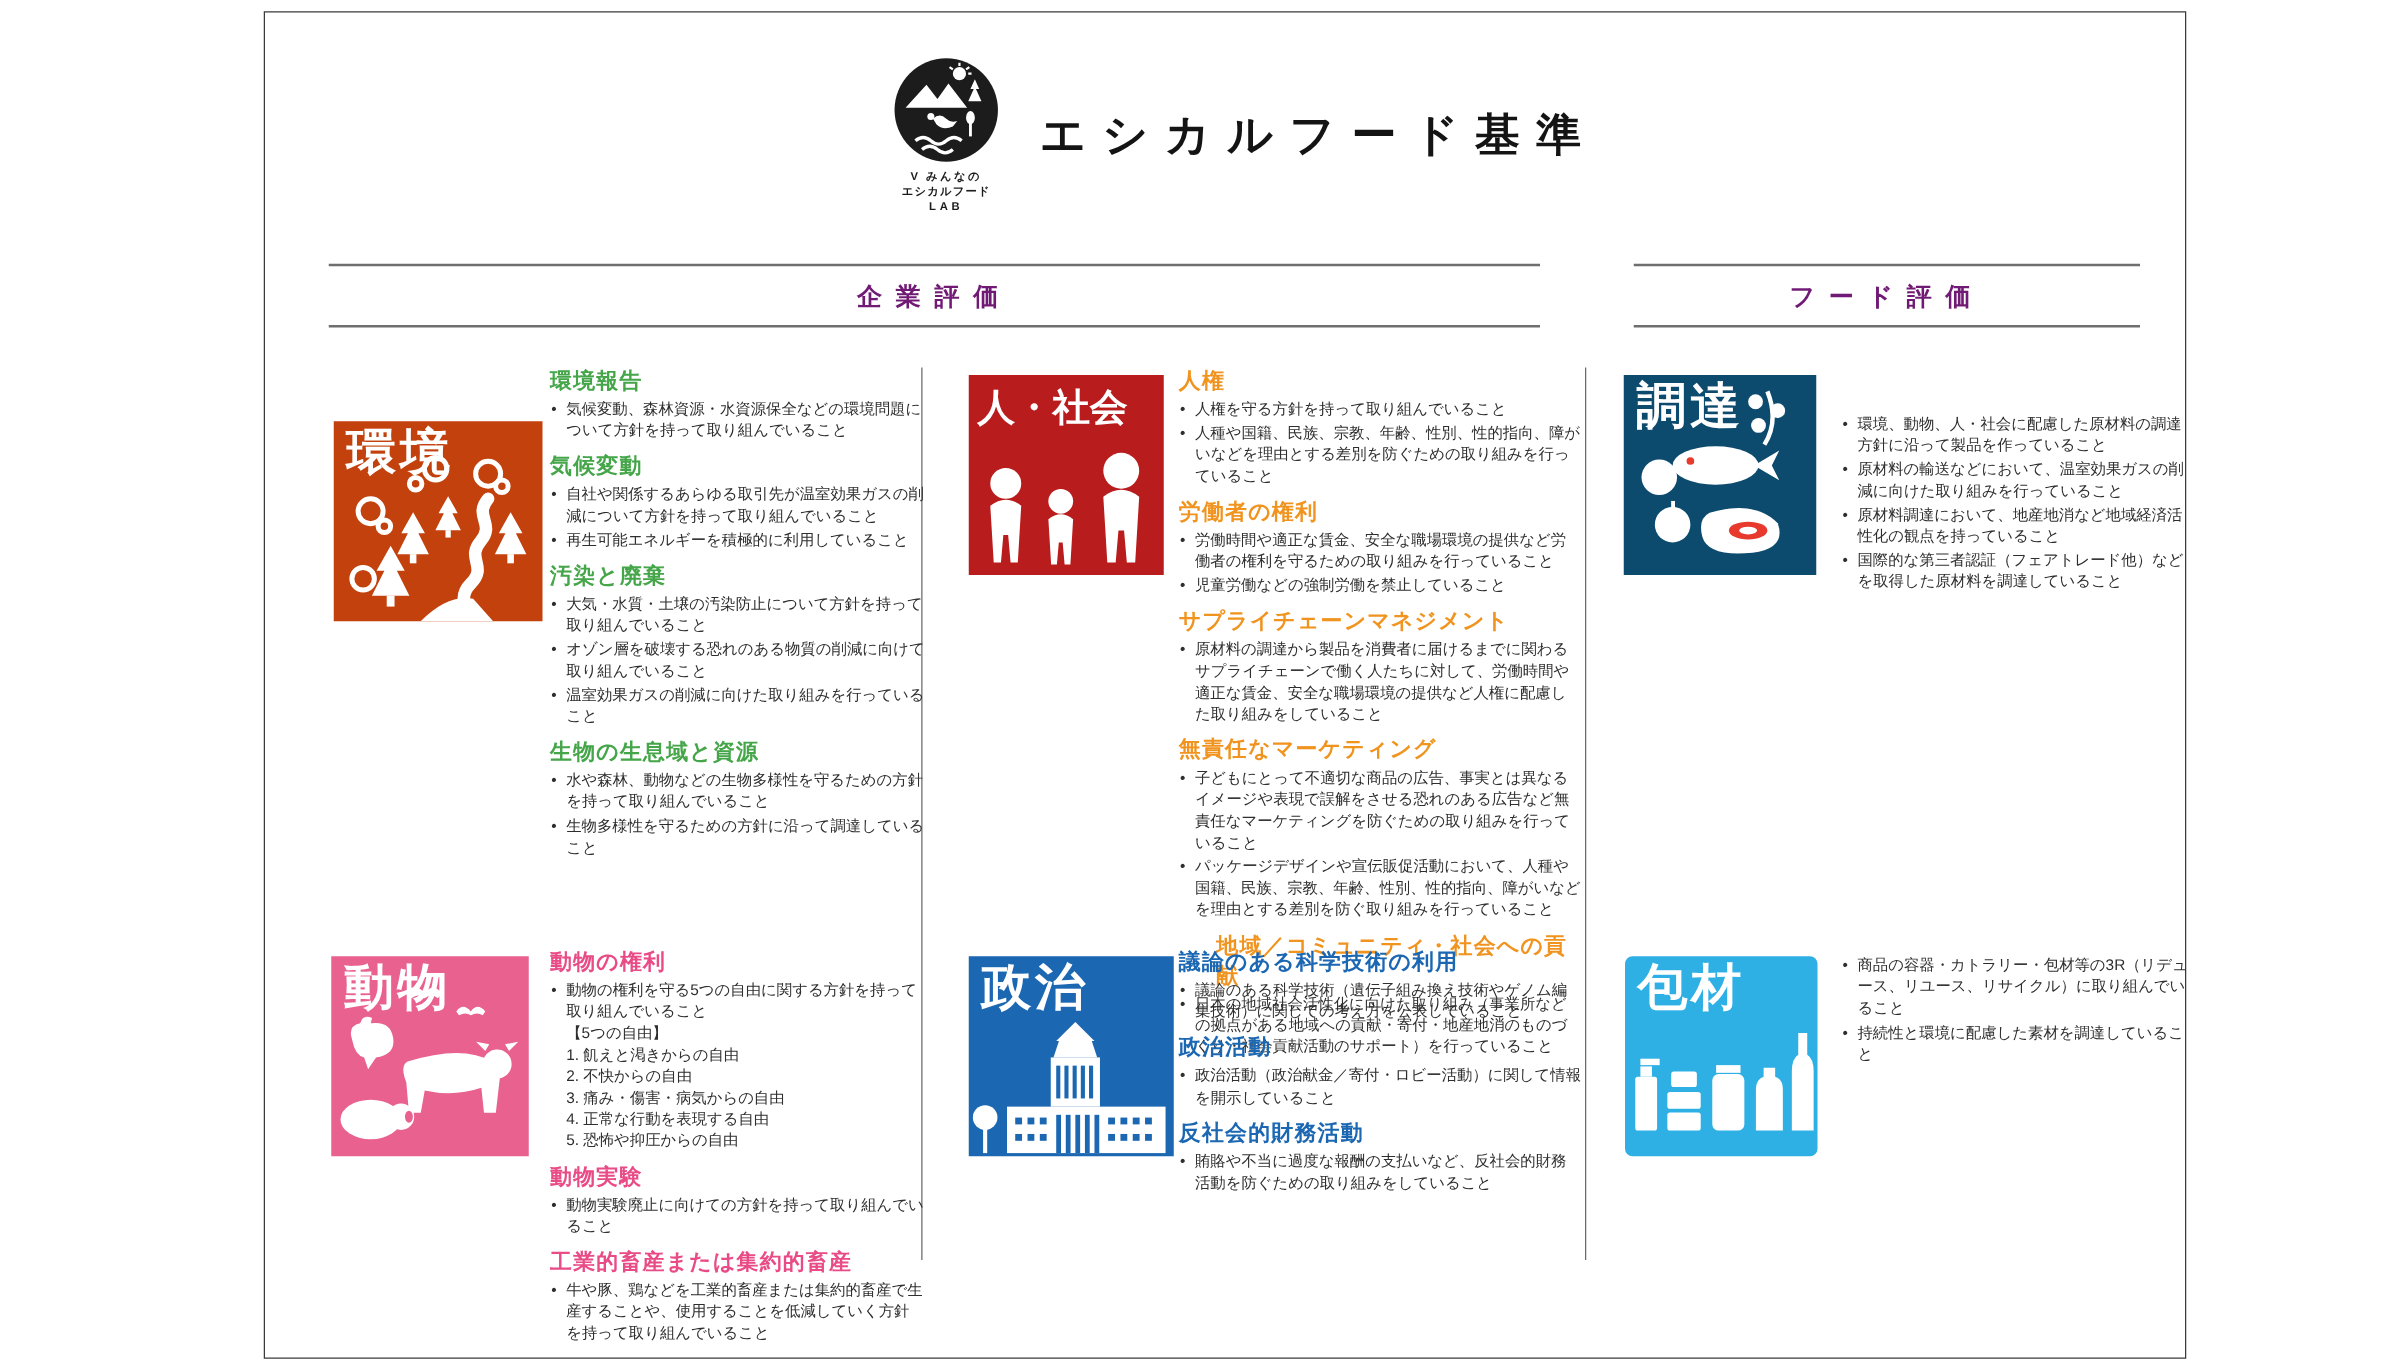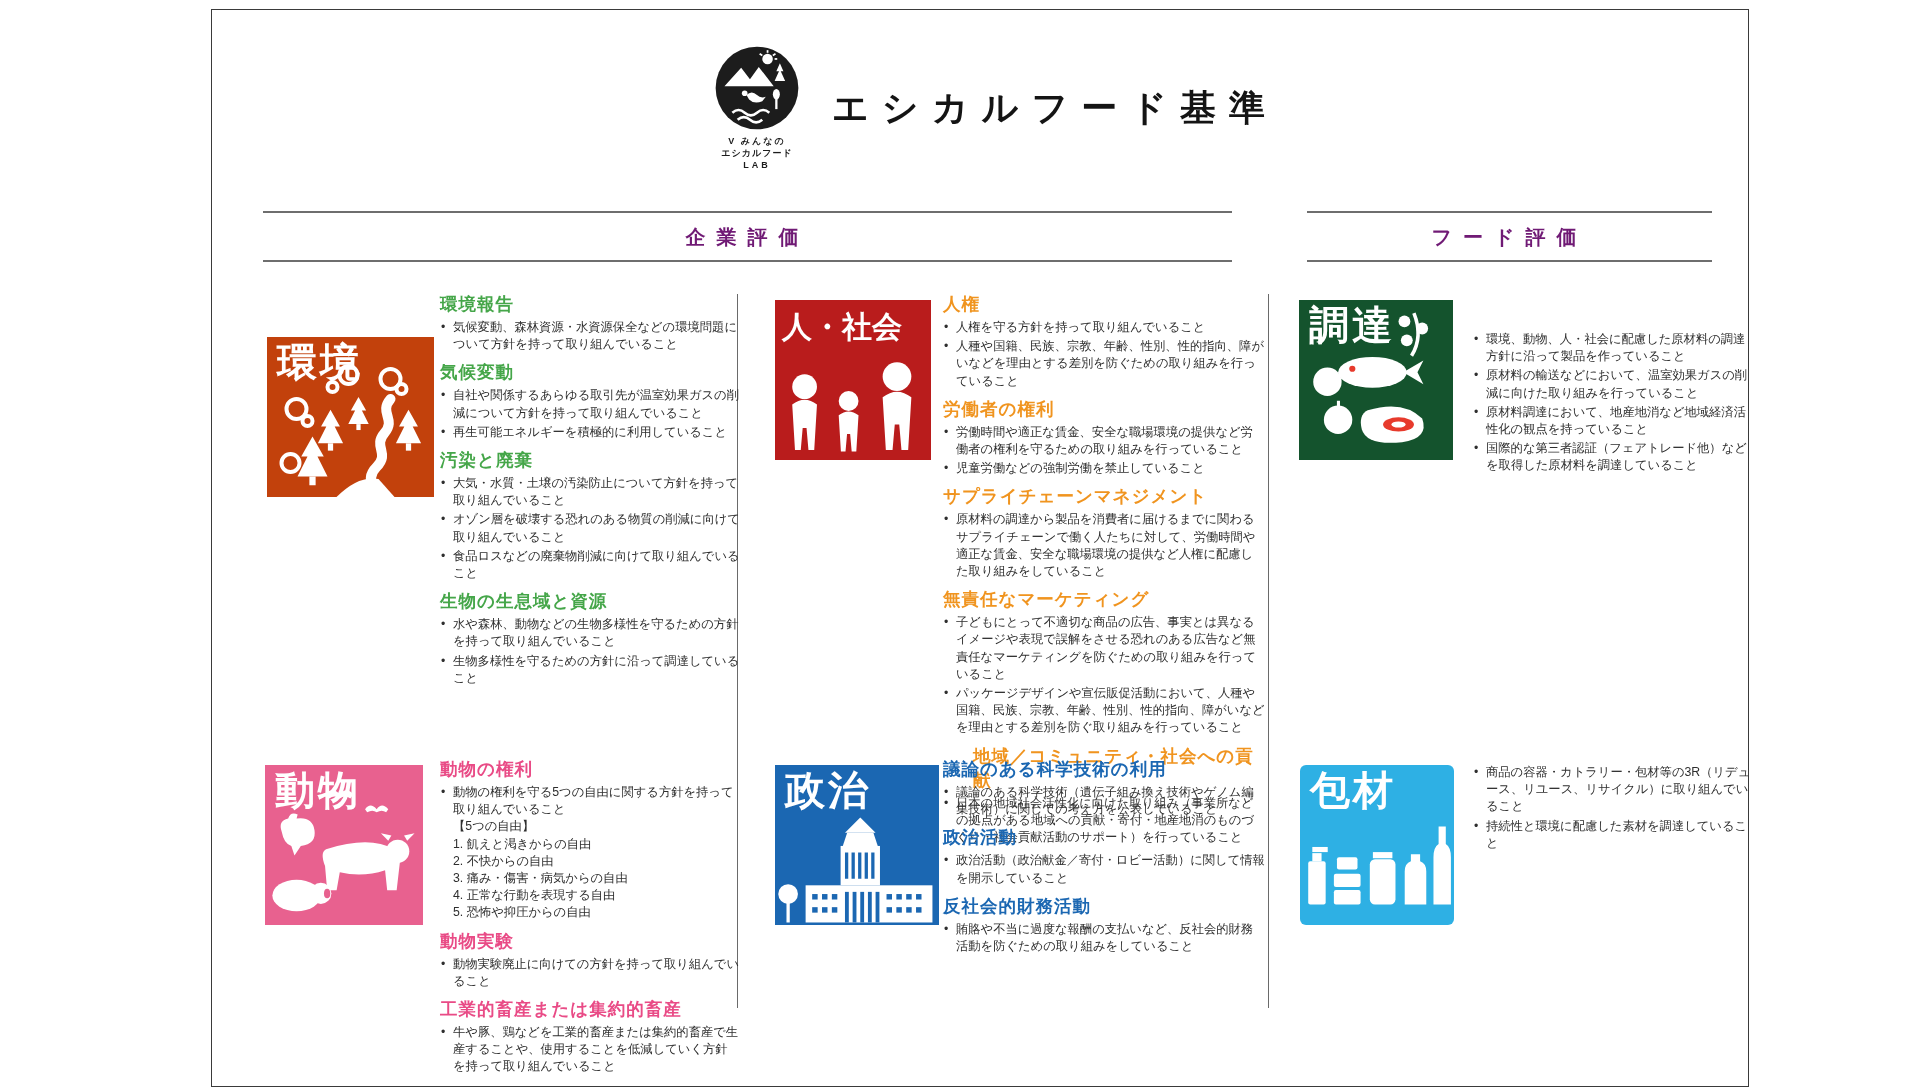--- a/index.html
+++ b/index.html
@@ -141,21 +141,21 @@
         <li>自社や関係するあらゆる取引先が温室効果ガスの削減について方針を持って取り組んでいること</li>
         <li>再生可能エネルギーを積極的に利用していること</li>
       </ul>
   </section>
 
   <section class="group">
     <h3 class="group-heading" style="color: rgb(69, 166, 73);">汚染と廃棄</h3>
     <ul class="bullets">
         <li>大気・水質・土壌の汚染防止について方針を持って取り組んでいること</li>
         <li>オゾン層を破壊する恐れのある物質の削減に向けて取り組んでいること</li>
-        <li>食品ロスなどの廃棄物削減に向けて取り組んでいること</li>
+        <li>温室効果ガスの削減に向けた取り組みを行っていること</li>
       </ul>
   </section>
 
   <section class="group">
     <h3 class="group-heading" style="color: rgb(69, 166, 73);">生物の生息域と資源</h3>
     <ul class="bullets">
         <li>水や森林、動物などの生物多様性を守るための方針を持って取り組んでいること</li>
         <li>生物多様性を守るための方針に沿って調達していること</li>
       </ul>
   </section>
@@ -208,21 +208,21 @@
   </section>
 
   <section class="group">
     <h3 class="group-heading" style="color: rgb(240, 148, 31); margin-left: 30px;">地域／コミュニティ・社会への貢献</h3>
     <ul class="bullets">
         <li>日本の地域社会活性化に向けた取り組み（事業所などの拠点がある地域への貢献・寄付・地産地消のものづくり・社会貢献活動のサポート）を行っていること</li>
       </ul>
   </section>
 </div>
 
-<div class="cat-box box-procure" style="background: #14532d;">
+<div class="cat-box box-procure" style="background: #0c4a6e;">
   <svg viewBox="0 0 130 130" style="left:0;bottom:0;width:154px;height:154px">
     <path d="M97,6 q8,20 -2,36" stroke="#fff" stroke-width="3" fill="none"></path>
     <g fill="#fff">
       <circle cx="89" cy="13" r="5"></circle>
         <circle cx="104" cy="19" r="5"></circle>
         <circle cx="91" cy="29" r="5"></circle>
       <ellipse cx="62" cy="56" rx="29" ry="13"></ellipse>
       <polygon points="88,56 105,46 100,56 105,66"></polygon>
       <circle cx="24" cy="64" r="12"></circle>
       <circle cx="33" cy="96" r="12"></circle>

